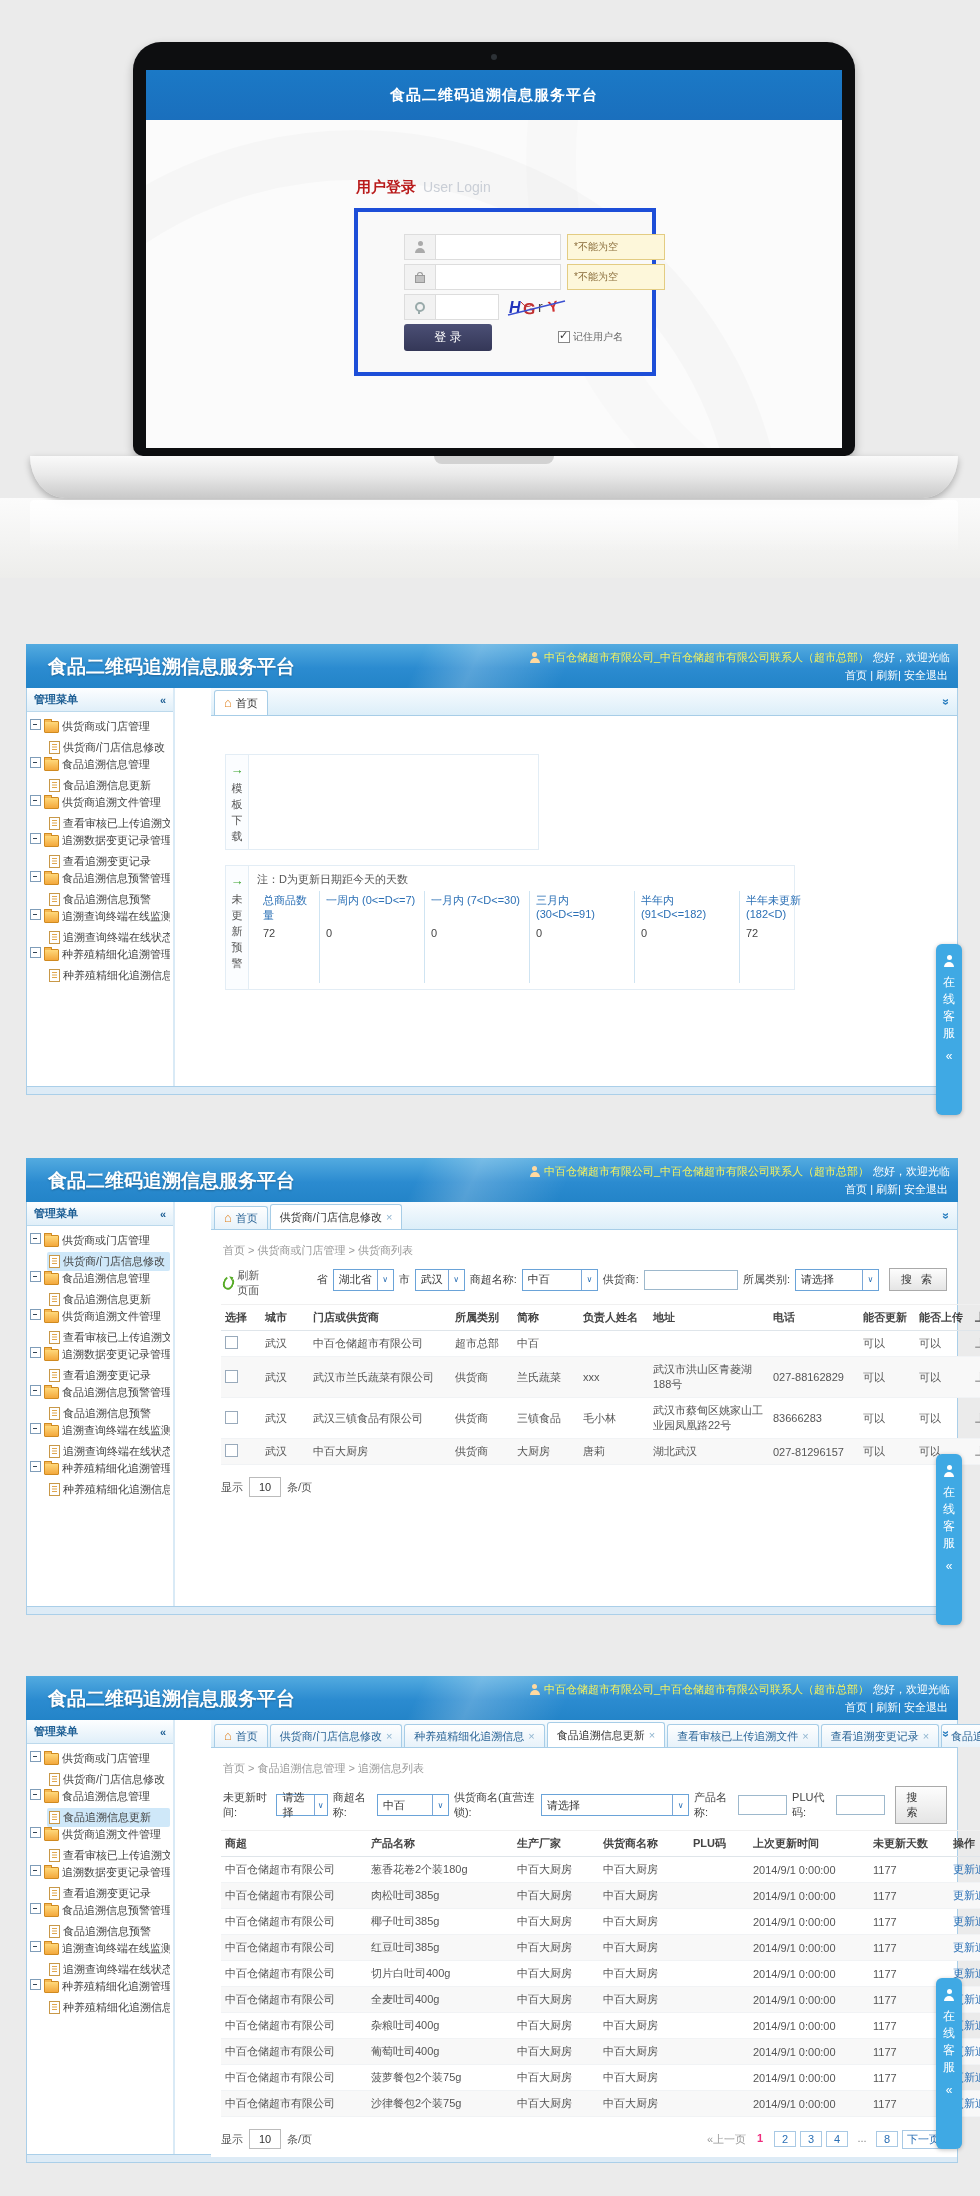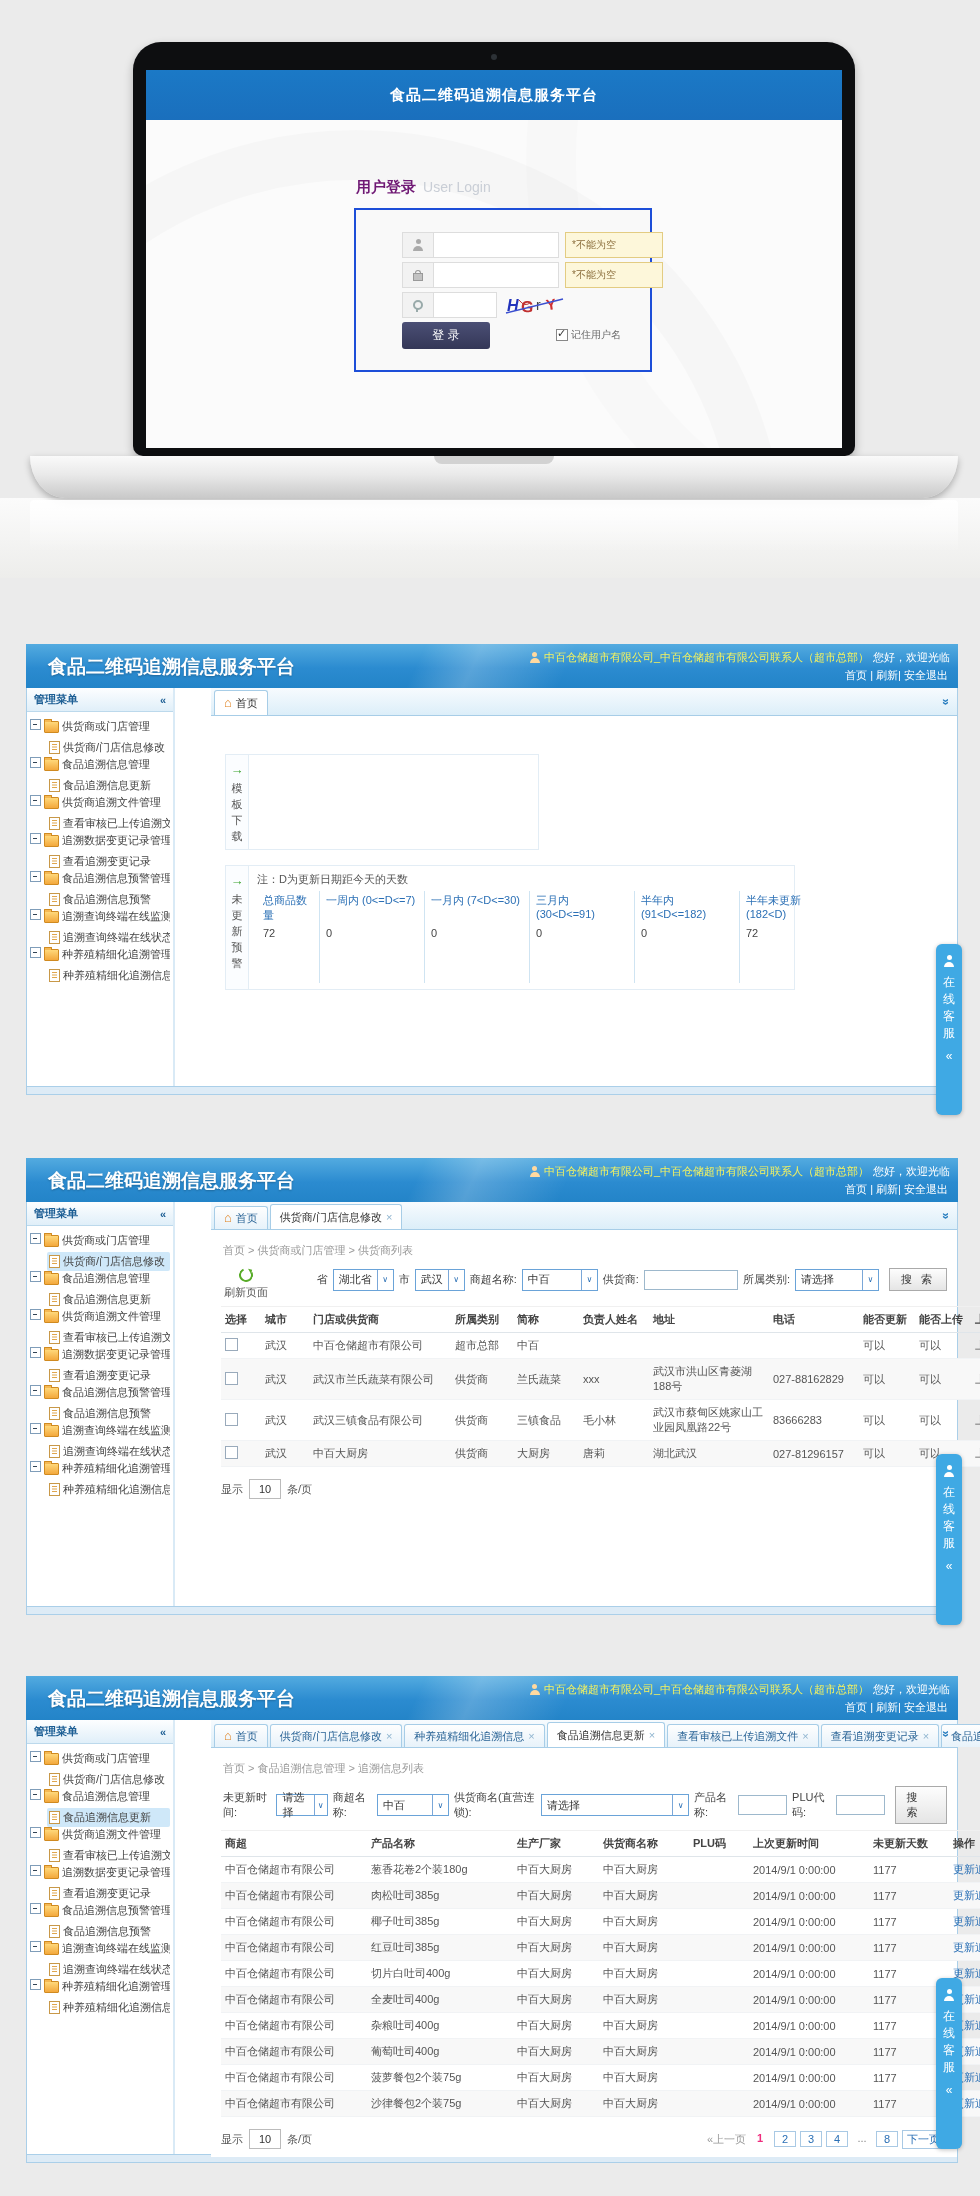--- a/index.html
+++ b/index.html
@@ -16,24 +16,24 @@
   .camera{position:absolute;left:50%;top:12px;margin-left:-3px;width:6px;height:6px;border-radius:50%;
           background:#2c3136;}
   .screen{position:absolute;left:13px;top:28px;width:696px;height:378px;background:#fbfbfb;overflow:hidden;}
   .swoosh{position:absolute;left:-220px;top:60px;width:760px;height:760px;border-radius:50%;
           border:50px solid rgba(0,0,0,.018);}
   .swoosh.s2{left:380px;top:-340px;border-color:rgba(0,0,0,.012);}
   .s-titlebar{position:relative;height:50px;background:linear-gradient(180deg,#1b79c6,#1a6fbd);
               display:flex;align-items:center;justify-content:center;}
   .s-title{color:#fff;font-size:15px;font-weight:bold;letter-spacing:1px;}
   .login-head{position:absolute;left:210px;top:108px;}
-  .lh-cn{color:#701a75;font-size:15px;font-weight:bold;}
+  .lh-cn{color:#b91c1c;font-size:15px;font-weight:bold;}
   .lh-en{color:#c9ced6;font-size:14px;margin-left:4px;}
   .login-card{position:absolute;left:208px;top:138px;width:294px;height:160px;background:#f9f9f9;
-              border:2px solid #1d4ed8;}
+              border:4px solid #1d4ed8;}
   .lrow{position:absolute;left:46px;display:flex;align-items:stretch;height:26px;}
   .lrow .ic-box{width:30px;background:#f2f2f2;border:1px solid #ddd;border-right:none;
                 display:flex;align-items:center;justify-content:center;}
   .lrow .txt{width:124px;height:24px;border:1px solid #ddd;background:#fff;}
   .lrow .txt.small{width:62px;}
   .tip{margin-left:6px;width:98px;background:#fdf7da;border:1px solid #e3cc82;color:#8a6d3b;
        font-size:10px;display:flex;align-items:center;padding:0 6px;box-sizing:border-box;}
   .captcha{margin-left:8px;display:flex;align-items:center;}
   .login-btn{position:absolute;left:46px;top:112px;width:88px;height:27px;border:none;border-radius:3px;
              background:linear-gradient(#4b4f75,#343757);color:#fff;font-size:12px;cursor:pointer;}
@@ -141,21 +141,21 @@
   .warn-t{display:table;table-layout:fixed;width:540px;}
   .wrow{display:table-row;}
   .wrow div{display:table-cell;border-left:1px solid #cfe4f2;padding:2px 6px;vertical-align:top;width:92px;}
   .wrow div:nth-of-type(1){border-left:none;width:50px;}
   .whead div{color:#2a6fb5;}
   .wval div{color:#444;height:54px;}
 
   
   .crumb{color:#999;margin:5px 0 10px 2px;}
   .toolbar{display:flex;align-items:flex-start;margin:0 0 6px 2px;}
-  .refresh{display:flex;flex-direction:column;align-items:center;gap:3px;width:46px;color:#555;cursor:pointer;}
+  .refresh{display:flex;flex-direction:row;align-items:center;gap:3px;width:46px;color:#555;cursor:pointer;}
   .filters{margin-left:auto;display:flex;align-items:center;gap:5px;color:#444;}
   .fsel{display:inline-flex;align-items:stretch;height:20px;border:1px solid #6aa3d8;background:#fff;cursor:pointer;}
   .fsel .val{display:flex;align-items:center;padding:0 5px;color:#333;}
   .finput{height:18px;border:1px solid #9db8cc;background:#fff;width:92px;}
   .finput.small{width:56px;}
   .btn-search{margin-left:5px;padding:3px 11px;border:1px solid #aaa;cursor:pointer;
               background:linear-gradient(#fdfdfd,#e5e5e5);color:#333;letter-spacing:3px;}
   .grid{display:table;table-layout:fixed;width:100%;border-top:1px solid #f0f0f0;}
   .grow{display:table-row;}
   .ghrow div{display:table-cell;padding:5px 4px;color:#444;font-weight:bold;border-bottom:1px solid #dfe5ea;

